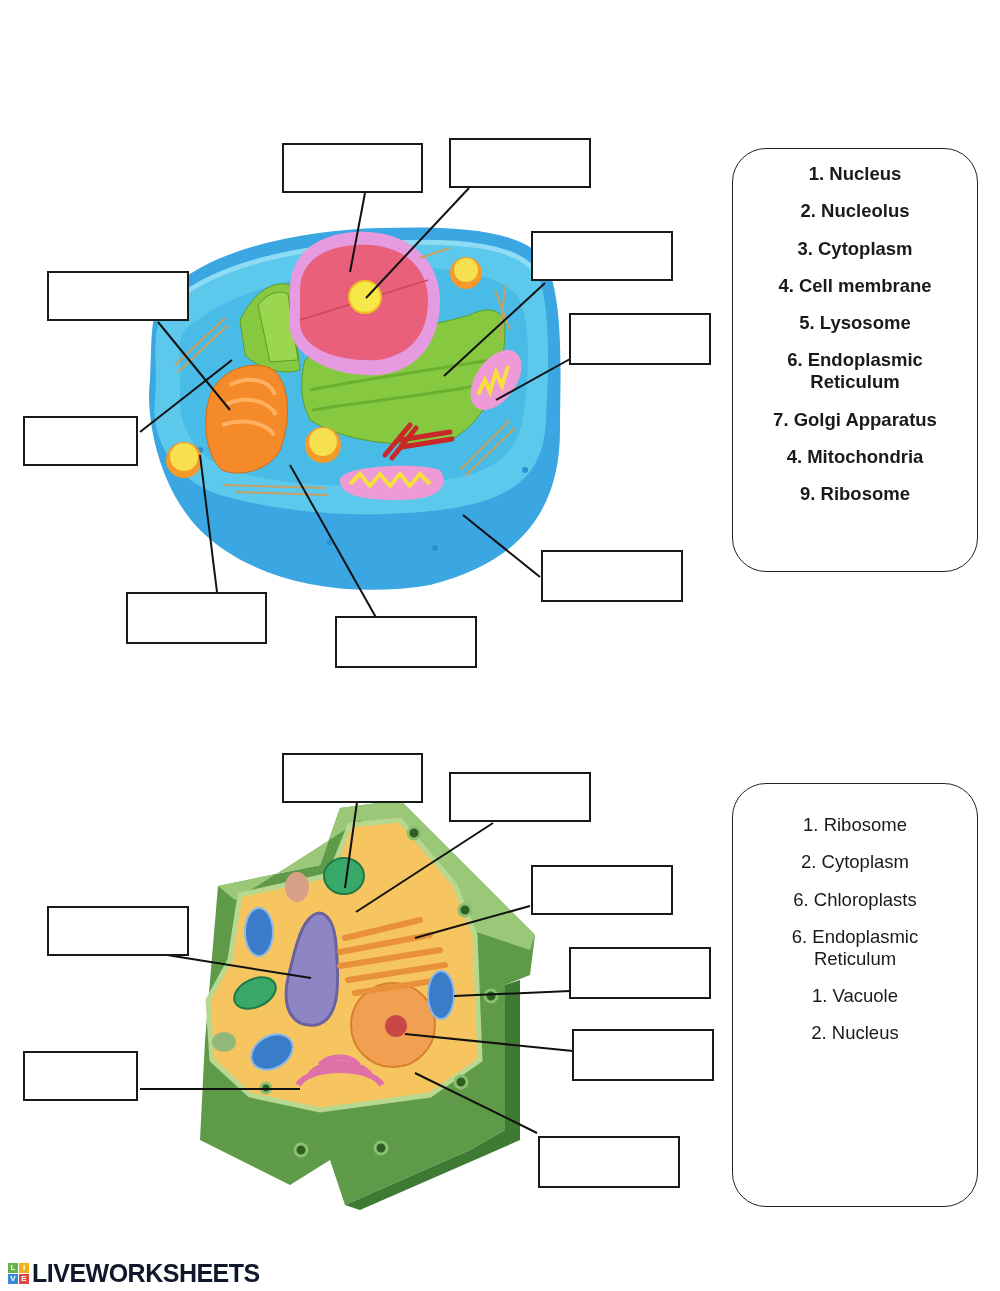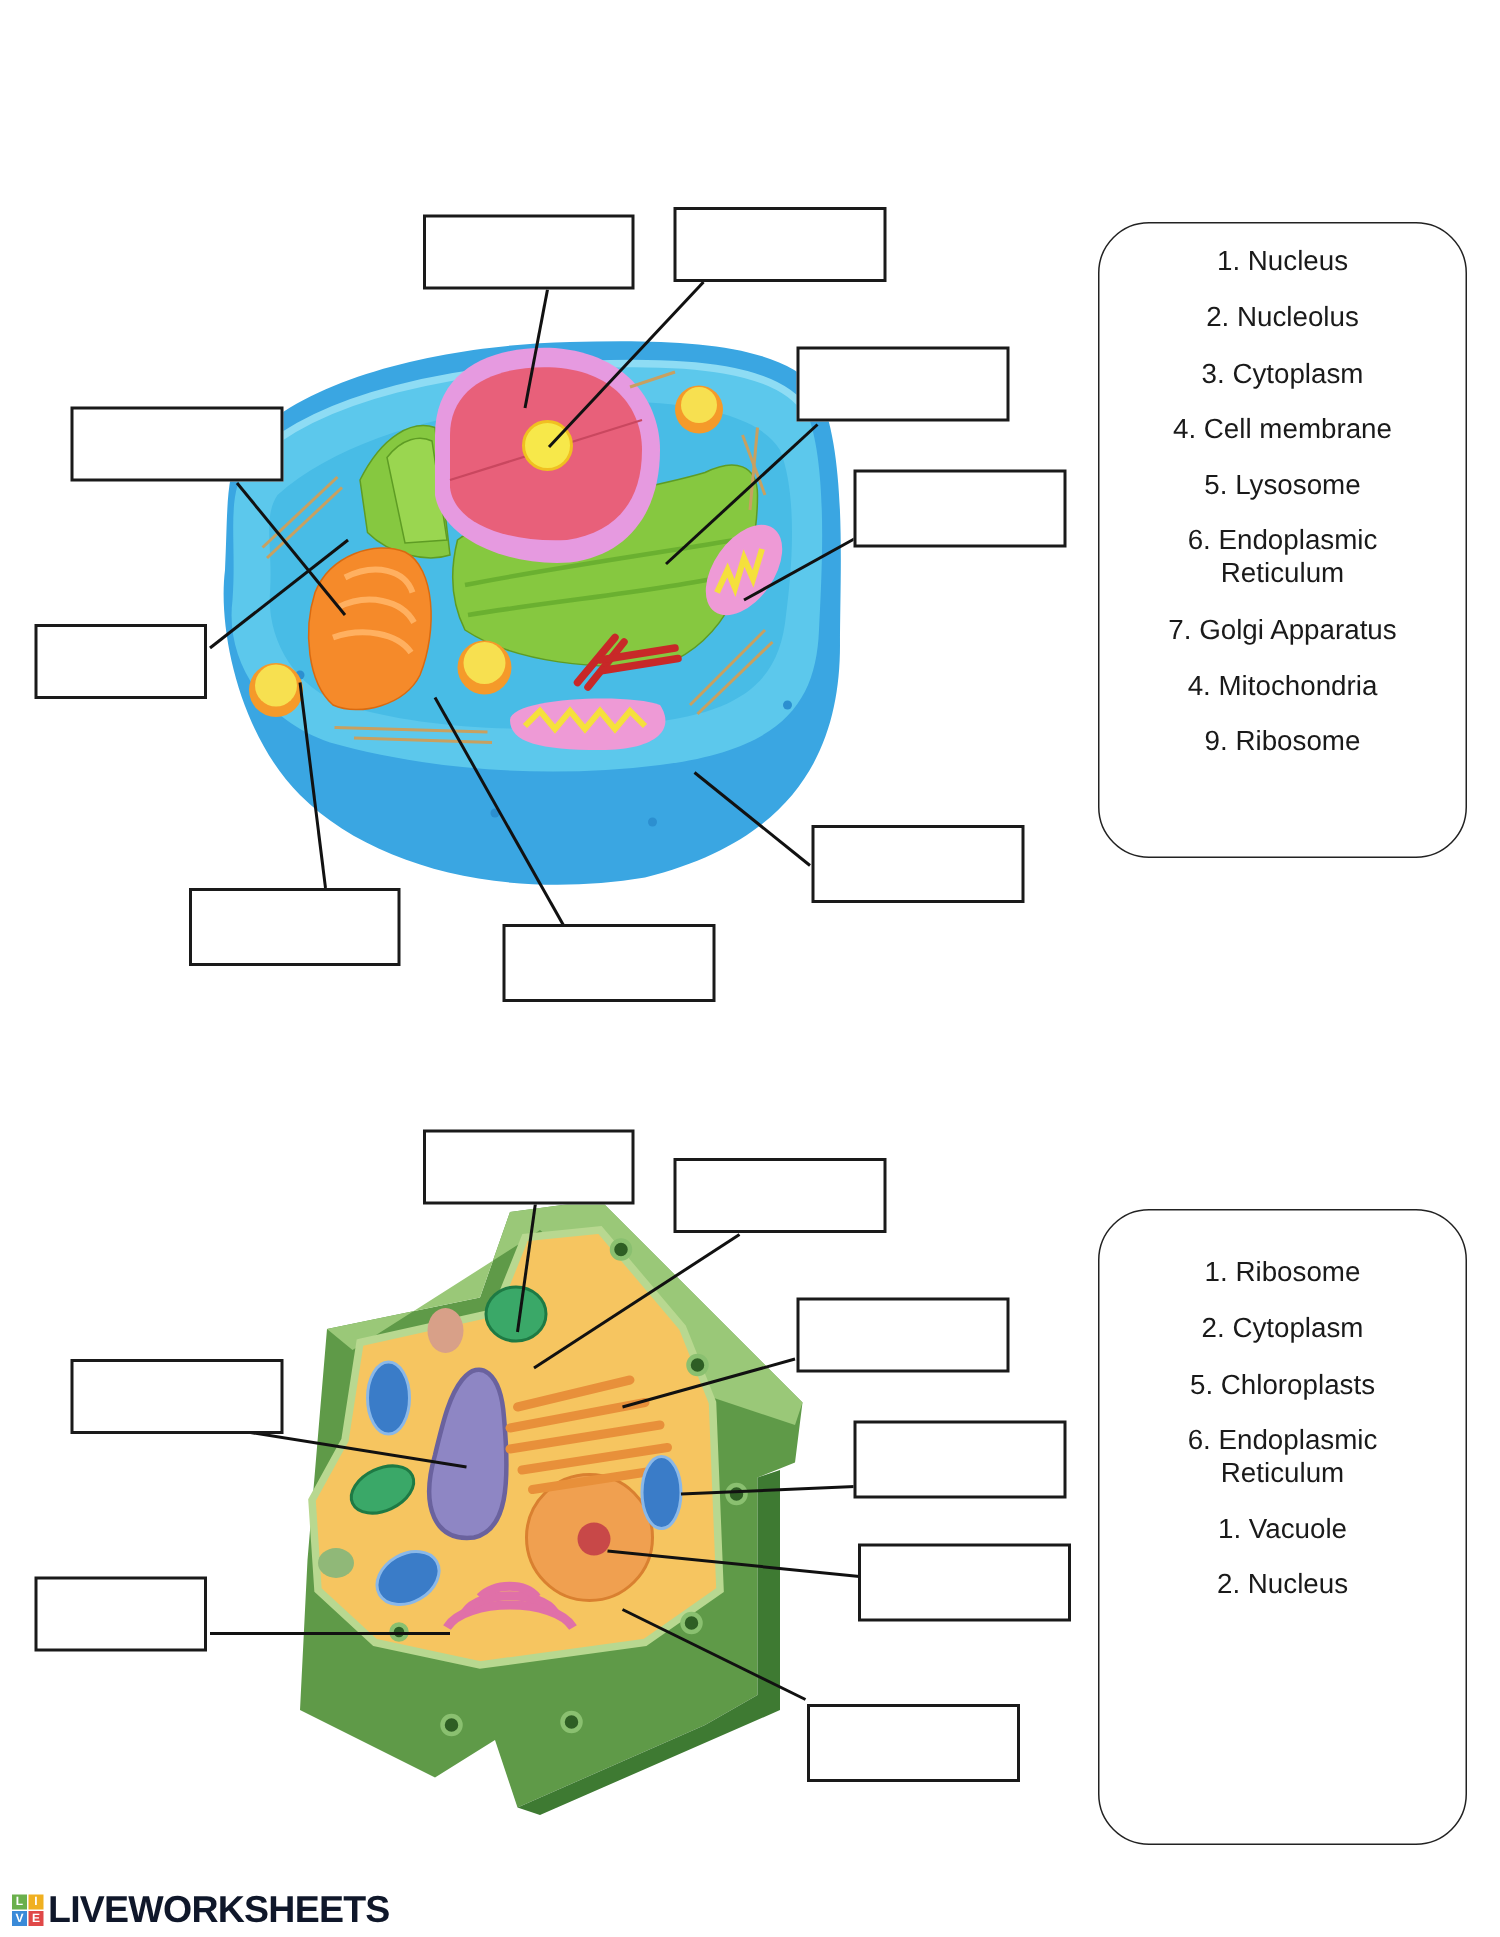--- a/index.html
+++ b/index.html
@@ -187,45 +187,45 @@
 <div class="label-box" style="left:282px;top:143px;width:141px;height:50px;"><input value="" style=""></div>
 <div class="label-box" style="left:449px;top:138px;width:142px;height:50px;"><input value="" style=""></div>
 <div class="label-box" style="left:531px;top:231px;width:142px;height:50px;"><input value="" style=""></div>
 <div class="label-box" style="left:47px;top:271px;width:142px;height:50px;"><input value="" style=""></div>
 <div class="label-box" style="left:569px;top:313px;width:142px;height:52px;"><input value="" style=""></div>
 <div class="label-box" style="left:23px;top:416px;width:115px;height:50px;"><input value="" style=""></div>
 <div class="label-box" style="left:541px;top:550px;width:142px;height:52px;"><input value="" style=""></div>
 <div class="label-box" style="left:126px;top:592px;width:141px;height:52px;"><input value="" style=""></div>
 <div class="label-box" style="left:335px;top:616px;width:142px;height:52px;"><input value="" style=""></div>
 
-<div class="word-bank" style="left:732px;top:148px;height:424px;">
+<div class="word-bank" style="left:732px;top:148px;height:424px;font-weight:bold;">
   <div class="item">1. Nucleus</div>
   <div class="item">2. Nucleolus</div>
   <div class="item">3. Cytoplasm</div>
   <div class="item">4. Cell membrane</div>
   <div class="item">5. Lysosome</div>
   <div class="item">6. Endoplasmic Reticulum</div>
   <div class="item">7. Golgi Apparatus</div>
   <div class="item">4. Mitochondria</div>
   <div class="item">9. Ribosome</div>
 </div>
 
 <div class="label-box" style="left:282px;top:753px;width:141px;height:50px;"><input value="" style=""></div>
 <div class="label-box" style="left:449px;top:772px;width:142px;height:50px;"><input value="" style=""></div>
 <div class="label-box" style="left:531px;top:865px;width:142px;height:50px;"><input value="" style=""></div>
 <div class="label-box" style="left:47px;top:906px;width:142px;height:50px;"><input value="" style=""></div>
 <div class="label-box" style="left:569px;top:947px;width:142px;height:52px;"><input value="" style=""></div>
 <div class="label-box" style="left:572px;top:1029px;width:142px;height:52px;"><input value="" style=""></div>
 <div class="label-box" style="left:23px;top:1051px;width:115px;height:50px;"><input value="" style=""></div>
 <div class="label-box" style="left:538px;top:1136px;width:142px;height:52px;"><input value="" style=""></div>
 
-<div class="word-bank" style="left:732px;top:806px;height:424px;padding-top:30px;">
+<div class="word-bank" style="left:732px;top:783px;height:424px;padding-top:30px;">
   <div class="item">1. Ribosome</div>
   <div class="item">2. Cytoplasm</div>
-  <div class="item">5. Chloroplasts</div>
+  <div class="item">6. Chloroplasts</div>
   <div class="item">6. Endoplasmic Reticulum</div>
   <div class="item">1. Vacuole</div>
   <div class="item">2. Nucleus</div>
 </div>
 
 <div class="logo">
   <div class="logo-grid">
     <span style="background:#6ab04c;">L</span>
     <span style="background:#f0b020;">I</span>
     <span style="background:#3a8ad8;">V</span>

